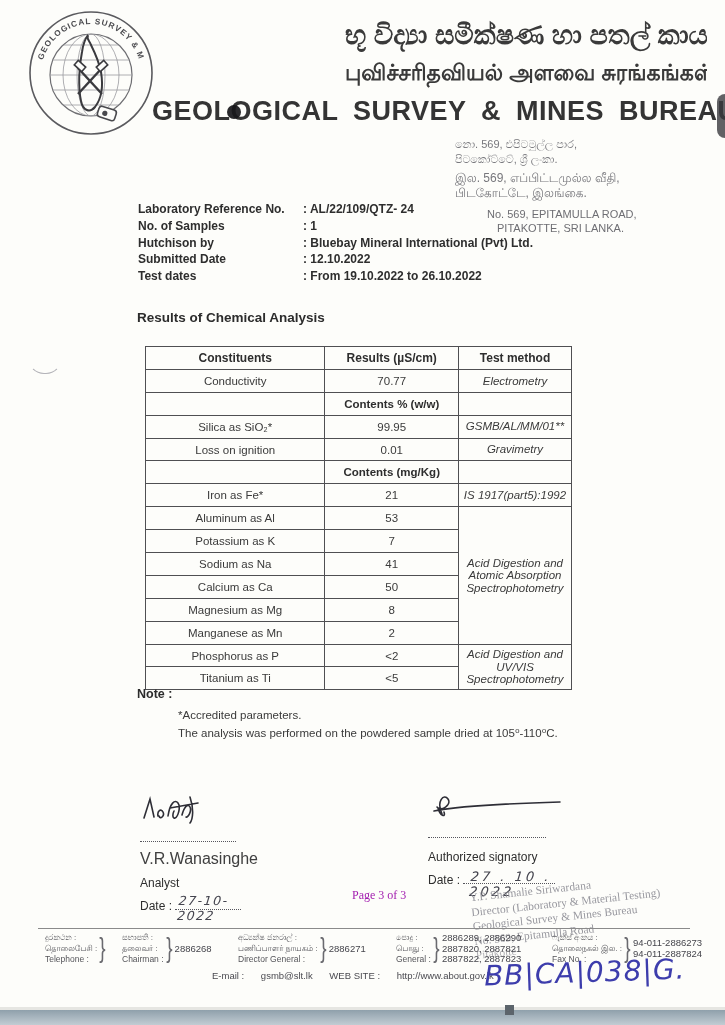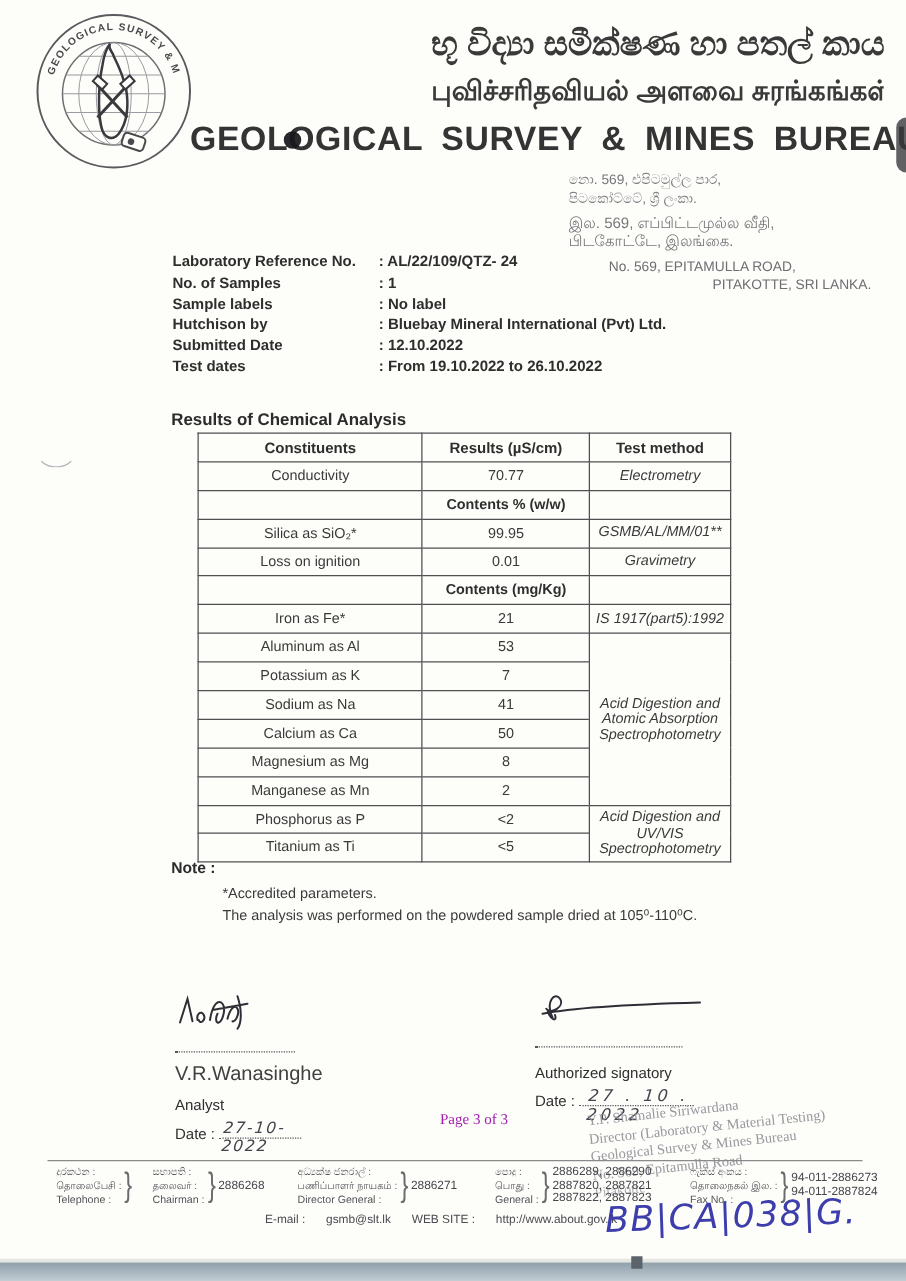--- a/index.html
+++ b/index.html
@@ -11,31 +11,31 @@
   .title-si{position:absolute;left:345px;top:20px;width:362px;height:40px;overflow:hidden;
             white-space:nowrap;font-size:27px;font-weight:bold;color:#3a3a3a;}
   .title-ta{position:absolute;left:345px;top:60px;width:362px;height:34px;overflow:hidden;
             white-space:nowrap;font-size:22px;font-weight:bold;color:#3a3a3a;}
   .title-en{position:absolute;left:152px;top:96px;font-size:27px;font-weight:bold;
             letter-spacing:.5px;word-spacing:7px;color:#343434;white-space:nowrap;}
   .addr{position:absolute;color:#77777c;line-height:15px;white-space:nowrap;overflow:hidden;}
   .addr-si{left:455px;top:137px;width:250px;height:32px;font-size:11px;}
   .addr-ta{left:455px;top:171px;width:260px;height:34px;font-size:12px;}
   .addr-en{left:487px;top:208px;width:210px;font-size:11px;color:#6e6e73;line-height:13.5px;}
-  .addr-en div:nth-child(2){padding-left:10px;text-align:right;}
+  .addr-en div:nth-child(2){padding-left:10px;}
 
   
   .details{position:absolute;left:138px;top:202px;}
   .drow{display:flex;height:16.8px;align-items:flex-start;}
   .dlabel{width:165px;font-size:12px;font-weight:bold;color:#2e2e2e;white-space:nowrap;}
   .dvalue{font-size:12px;font-weight:bold;color:#2e2e2e;white-space:nowrap;}
-  .section-title{position:absolute;left:137px;top:328px;font-size:13.5px;font-weight:bold;color:#2c2c2c;}
-
-  
-  table.results{position:absolute;left:158px;top:346px;width:427px;border-collapse:collapse;
+  .section-title{position:absolute;left:137px;top:310px;font-size:13.5px;font-weight:bold;color:#2c2c2c;}
+
+  
+  table.results{position:absolute;left:145px;top:346px;width:427px;border-collapse:collapse;
                 font-size:11.5px;color:#3a3a3a;}
   table.results th,table.results td{border:1.3px solid #4f4f52;height:21.9px;padding:0 3px;
                 text-align:center;vertical-align:middle;}
   table.results th{font-size:12px;font-weight:bold;color:#2e2e2e;}
   td.method{font-style:italic;line-height:12.5px;}
   td.sectionhead{font-weight:bold;color:#2e2e2e;}
 
   
   .note-label{position:absolute;left:137px;top:687px;font-size:12.5px;font-weight:bold;color:#2c2c2c;}
   .notes{position:absolute;left:178px;top:706px;width:462px;font-size:11.5px;color:#3a3a3a;line-height:18px;}
@@ -148,24 +148,20 @@
   <div class="details">
     <div class="drow">
       <span class="dlabel">Laboratory Reference No.</span>
       <span class="dvalue">: AL/22/109/QTZ- 24</span>
     </div>
     <div class="drow">
       <span class="dlabel">No. of Samples</span>
       <span class="dvalue">: 1</span>
     </div>
     <div class="drow">
-      <span class="dlabel">Sample labels</span>
-      <span class="dvalue">: No label</span>
-    </div>
-    <div class="drow">
       <span class="dlabel">Hutchison by</span>
       <span class="dvalue">: Bluebay Mineral International (Pvt) Ltd.</span>
     </div>
     <div class="drow">
       <span class="dlabel">Submitted Date</span>
       <span class="dvalue">: 12.10.2022</span>
     </div>
     <div class="drow">
       <span class="dlabel">Test dates</span>
       <span class="dvalue">: From 19.10.2022 to 26.10.2022</span>

